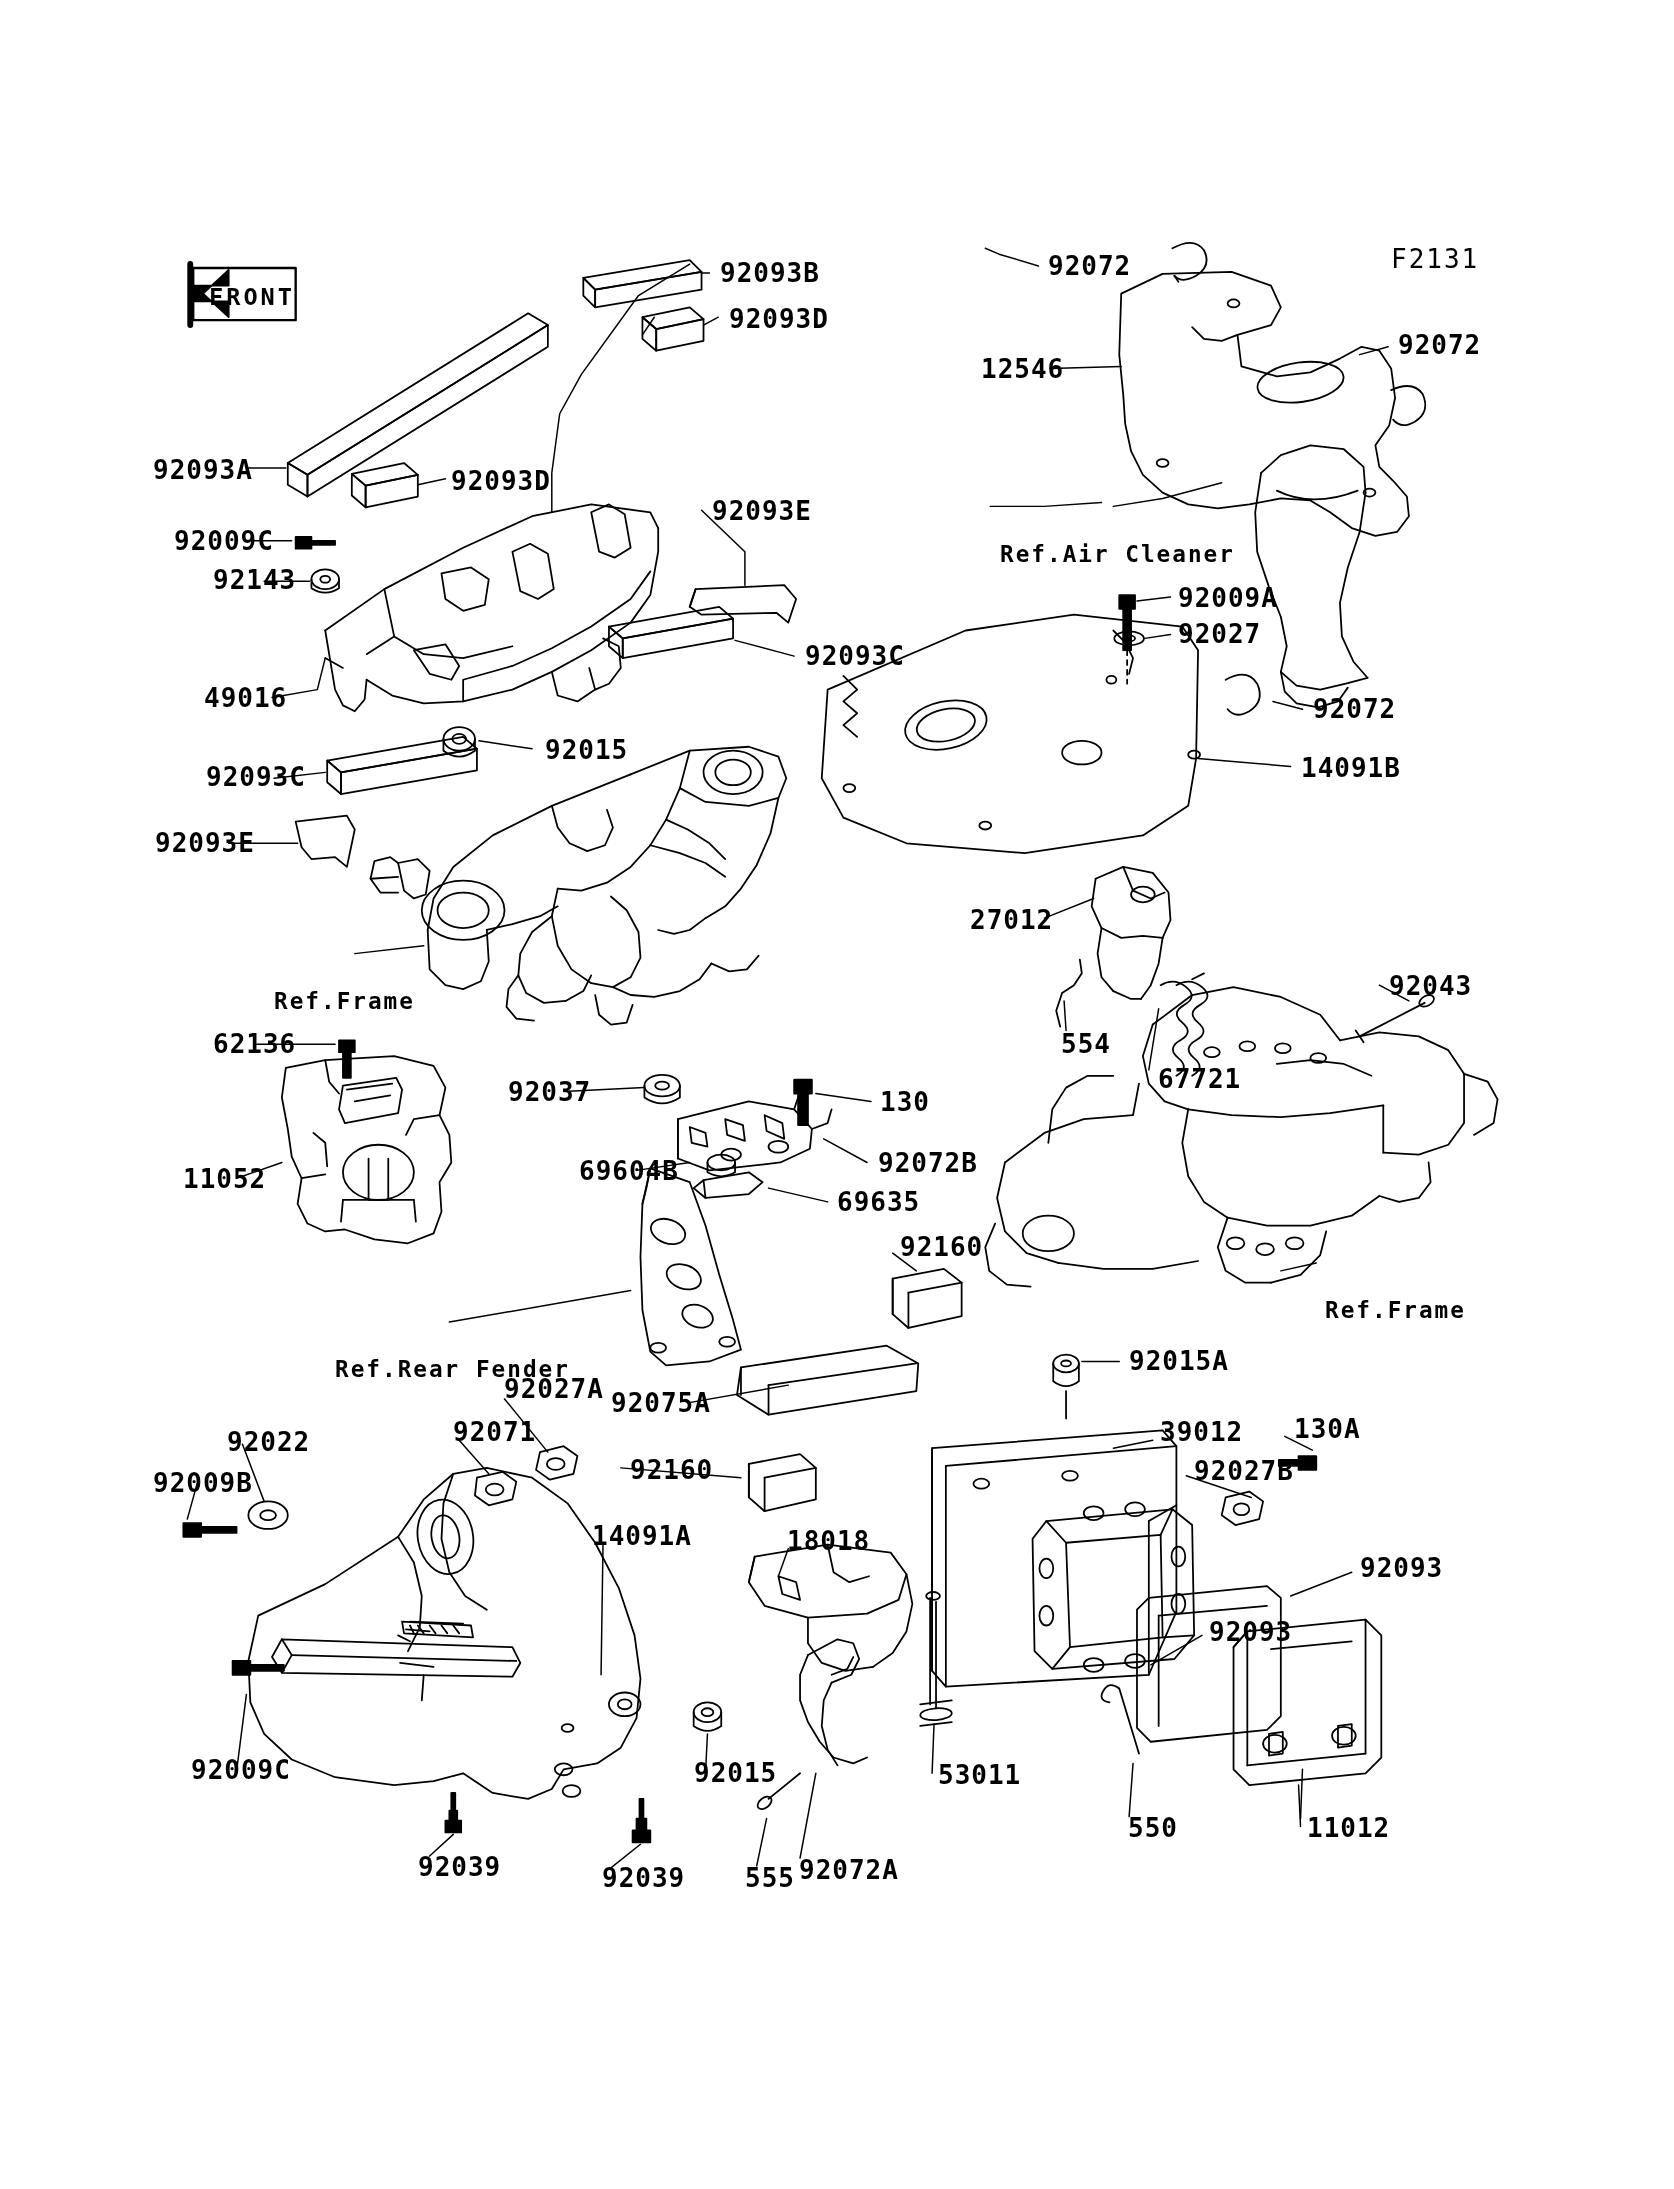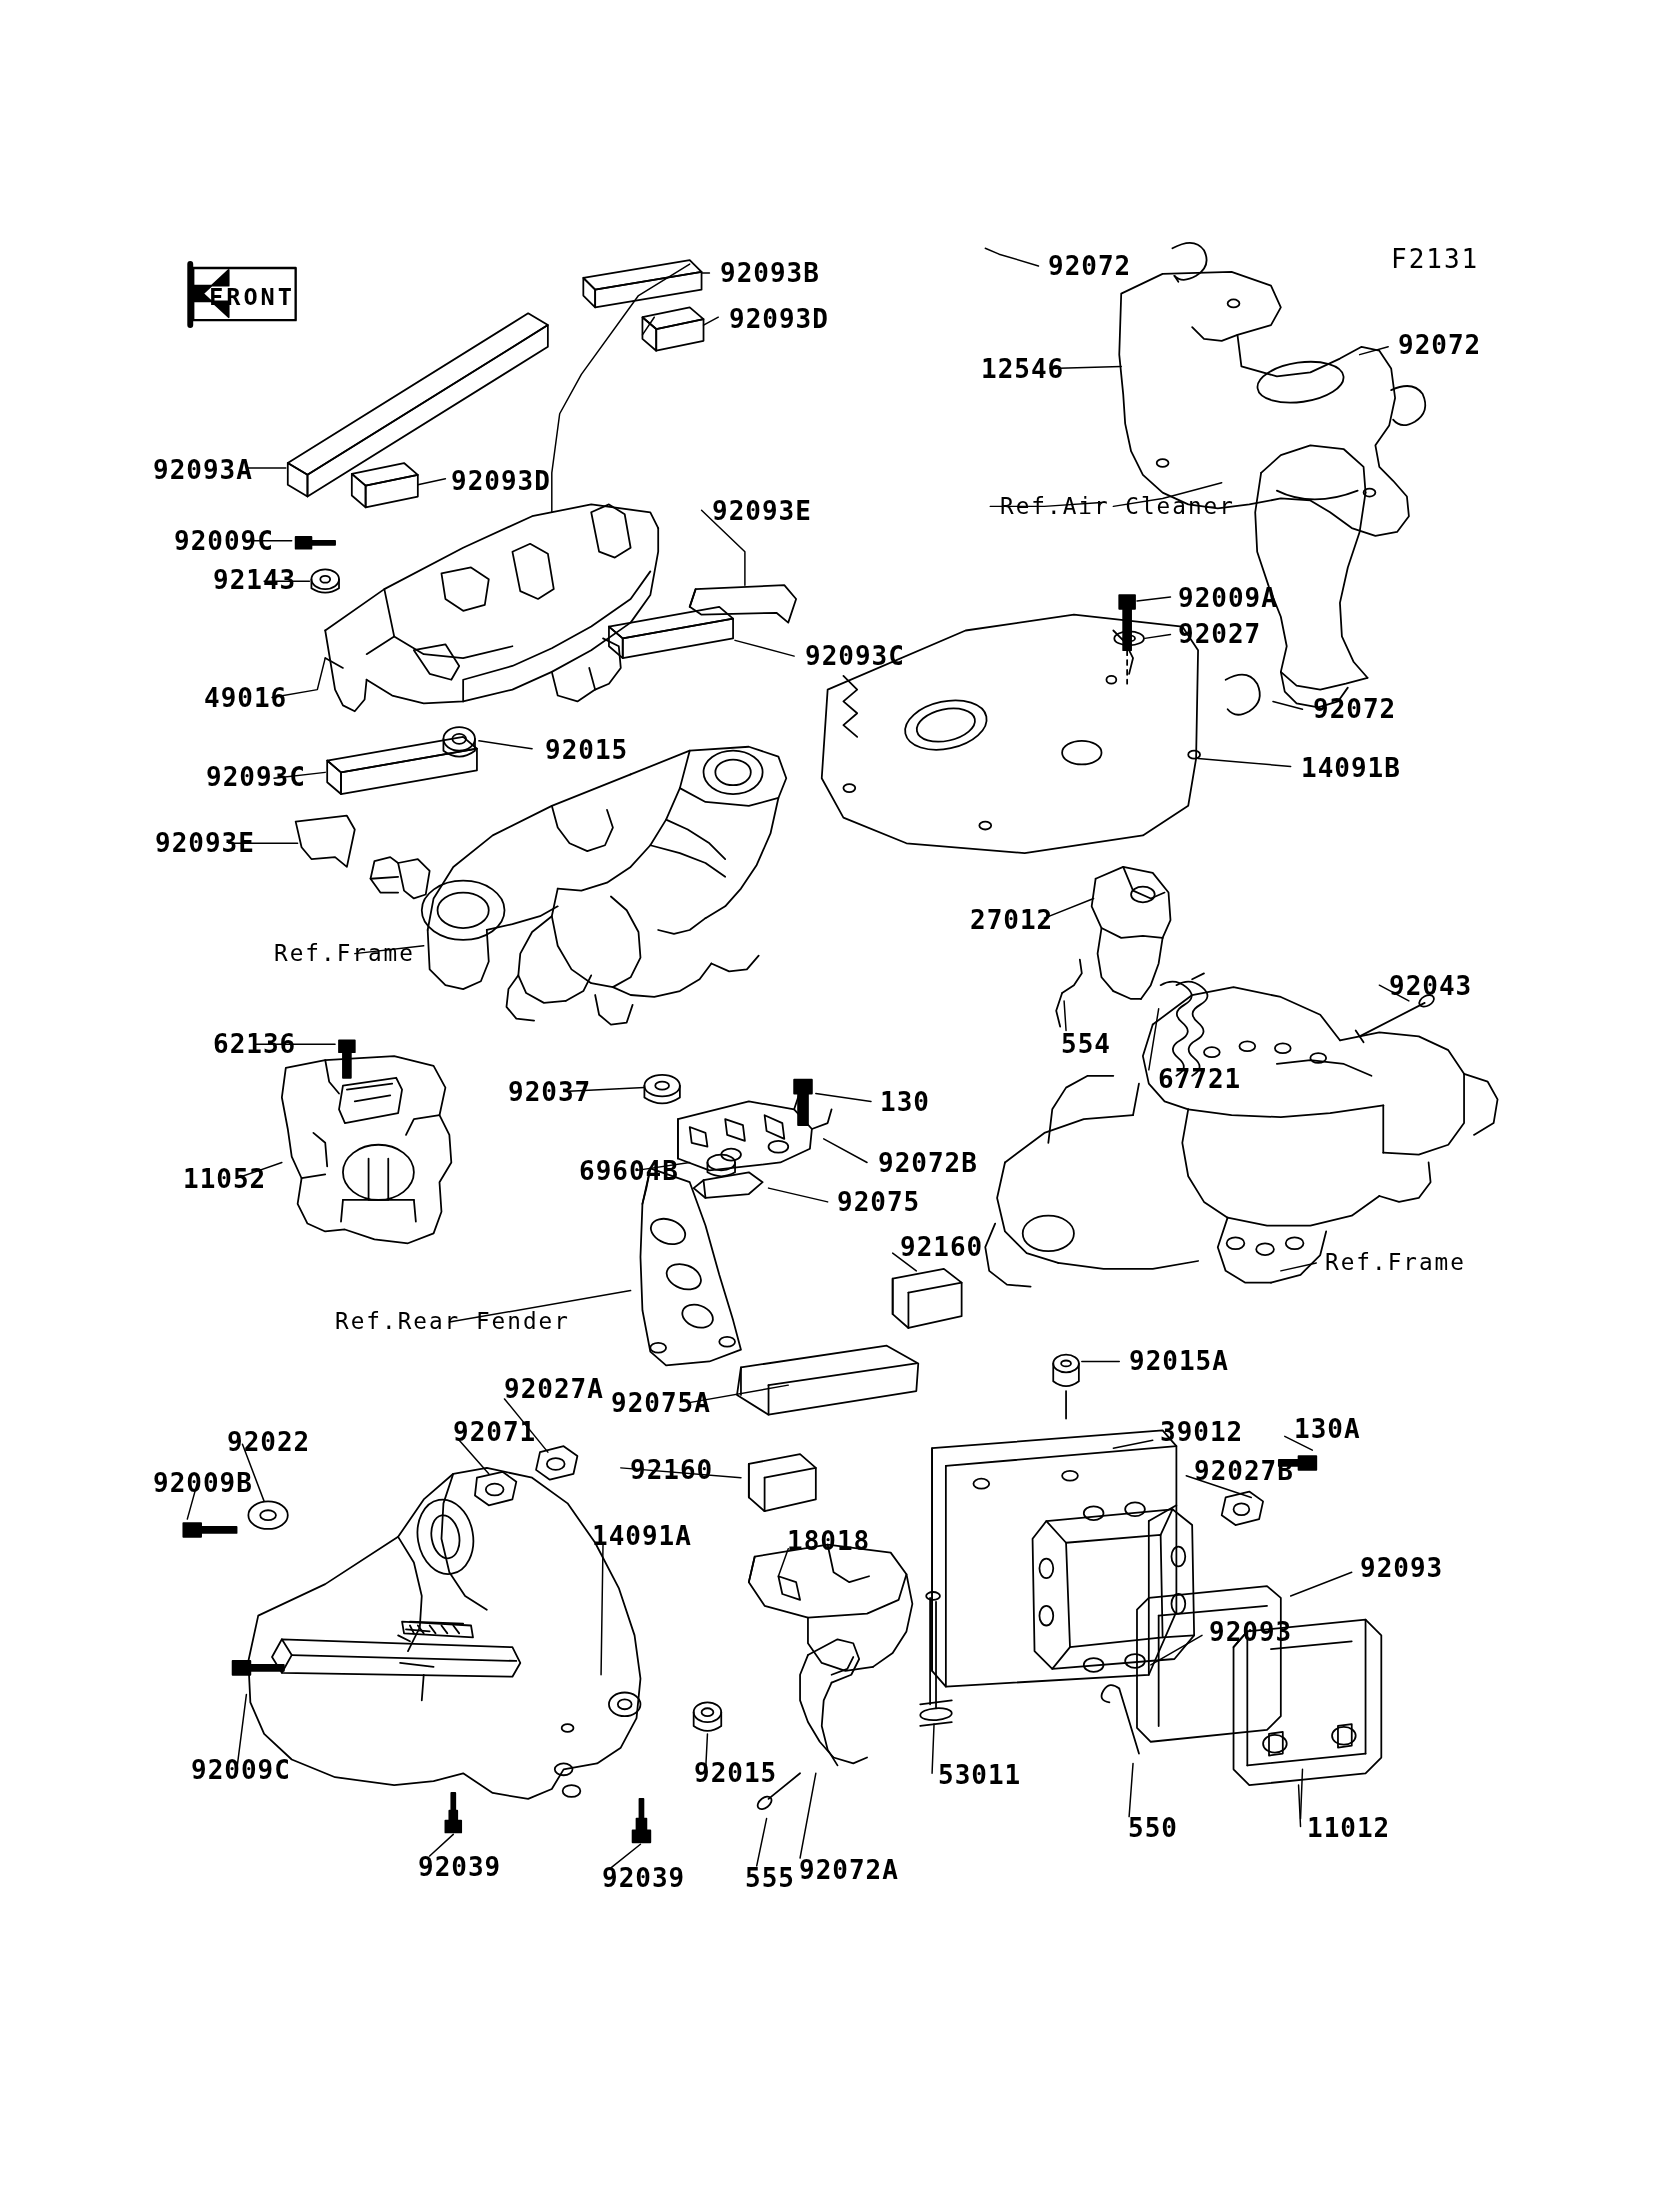--- a/index.html
+++ b/index.html
@@ -26,22 +26,23 @@
     font-family: "DejaVu Sans Mono", monospace;
     font-size: 26px;
     font-weight: bold;
     letter-spacing: 1px;
     color: #000000;
     white-space: nowrap;
     line-height: 1;
   }
   .lbl.ref {
     font-size: 22.7px;
-    font-weight: normal;
+    font-weight: bold;
     letter-spacing: 2px;
+    margin-top: 48px;
   }
   .lbl.code {
     font-size: 26px;
     font-weight: normal;
     letter-spacing: 2px;
   }
   svg.art {
     position: absolute;
     left: 0; top: 0;
     width: 1675px;
@@ -585,21 +586,21 @@
   <div class="lbl" style="left:155px; top:830px;">92093E</div>
   <div class="lbl" style="left:970px; top:907px;">27012</div>
   <div class="lbl" style="left:1389px; top:973px;">92043</div>
   <div class="lbl" style="left:213px; top:1031px;">62136</div>
   <div class="lbl" style="left:1061px; top:1031px;">554</div>
   <div class="lbl" style="left:508px; top:1079px;">92037</div>
   <div class="lbl" style="left:880px; top:1089px;">130</div>
   <div class="lbl" style="left:1158px; top:1066px;">67721</div>
   <div class="lbl" style="left:579px; top:1158px;">69604B</div>
   <div class="lbl" style="left:878px; top:1150px;">92072B</div>
-  <div class="lbl" style="left:837px; top:1189px;">92075</div>
+  <div class="lbl" style="left:837px; top:1189px;">69635</div>
   <div class="lbl" style="left:183px; top:1166px;">11052</div>
   <div class="lbl" style="left:900px; top:1234px;">92160</div>
   <div class="lbl" style="left:1129px; top:1348px;">92015A</div>
   <div class="lbl" style="left:611px; top:1390px;">92075A</div>
   <div class="lbl" style="left:504px; top:1376px;">92027A</div>
   <div class="lbl" style="left:1160px; top:1419px;">39012</div>
   <div class="lbl" style="left:1294px; top:1416px;">130A</div>
   <div class="lbl" style="left:453px; top:1419px;">92071</div>
   <div class="lbl" style="left:227px; top:1429px;">92022</div>
   <div class="lbl" style="left:630px; top:1457px;">92160</div>

